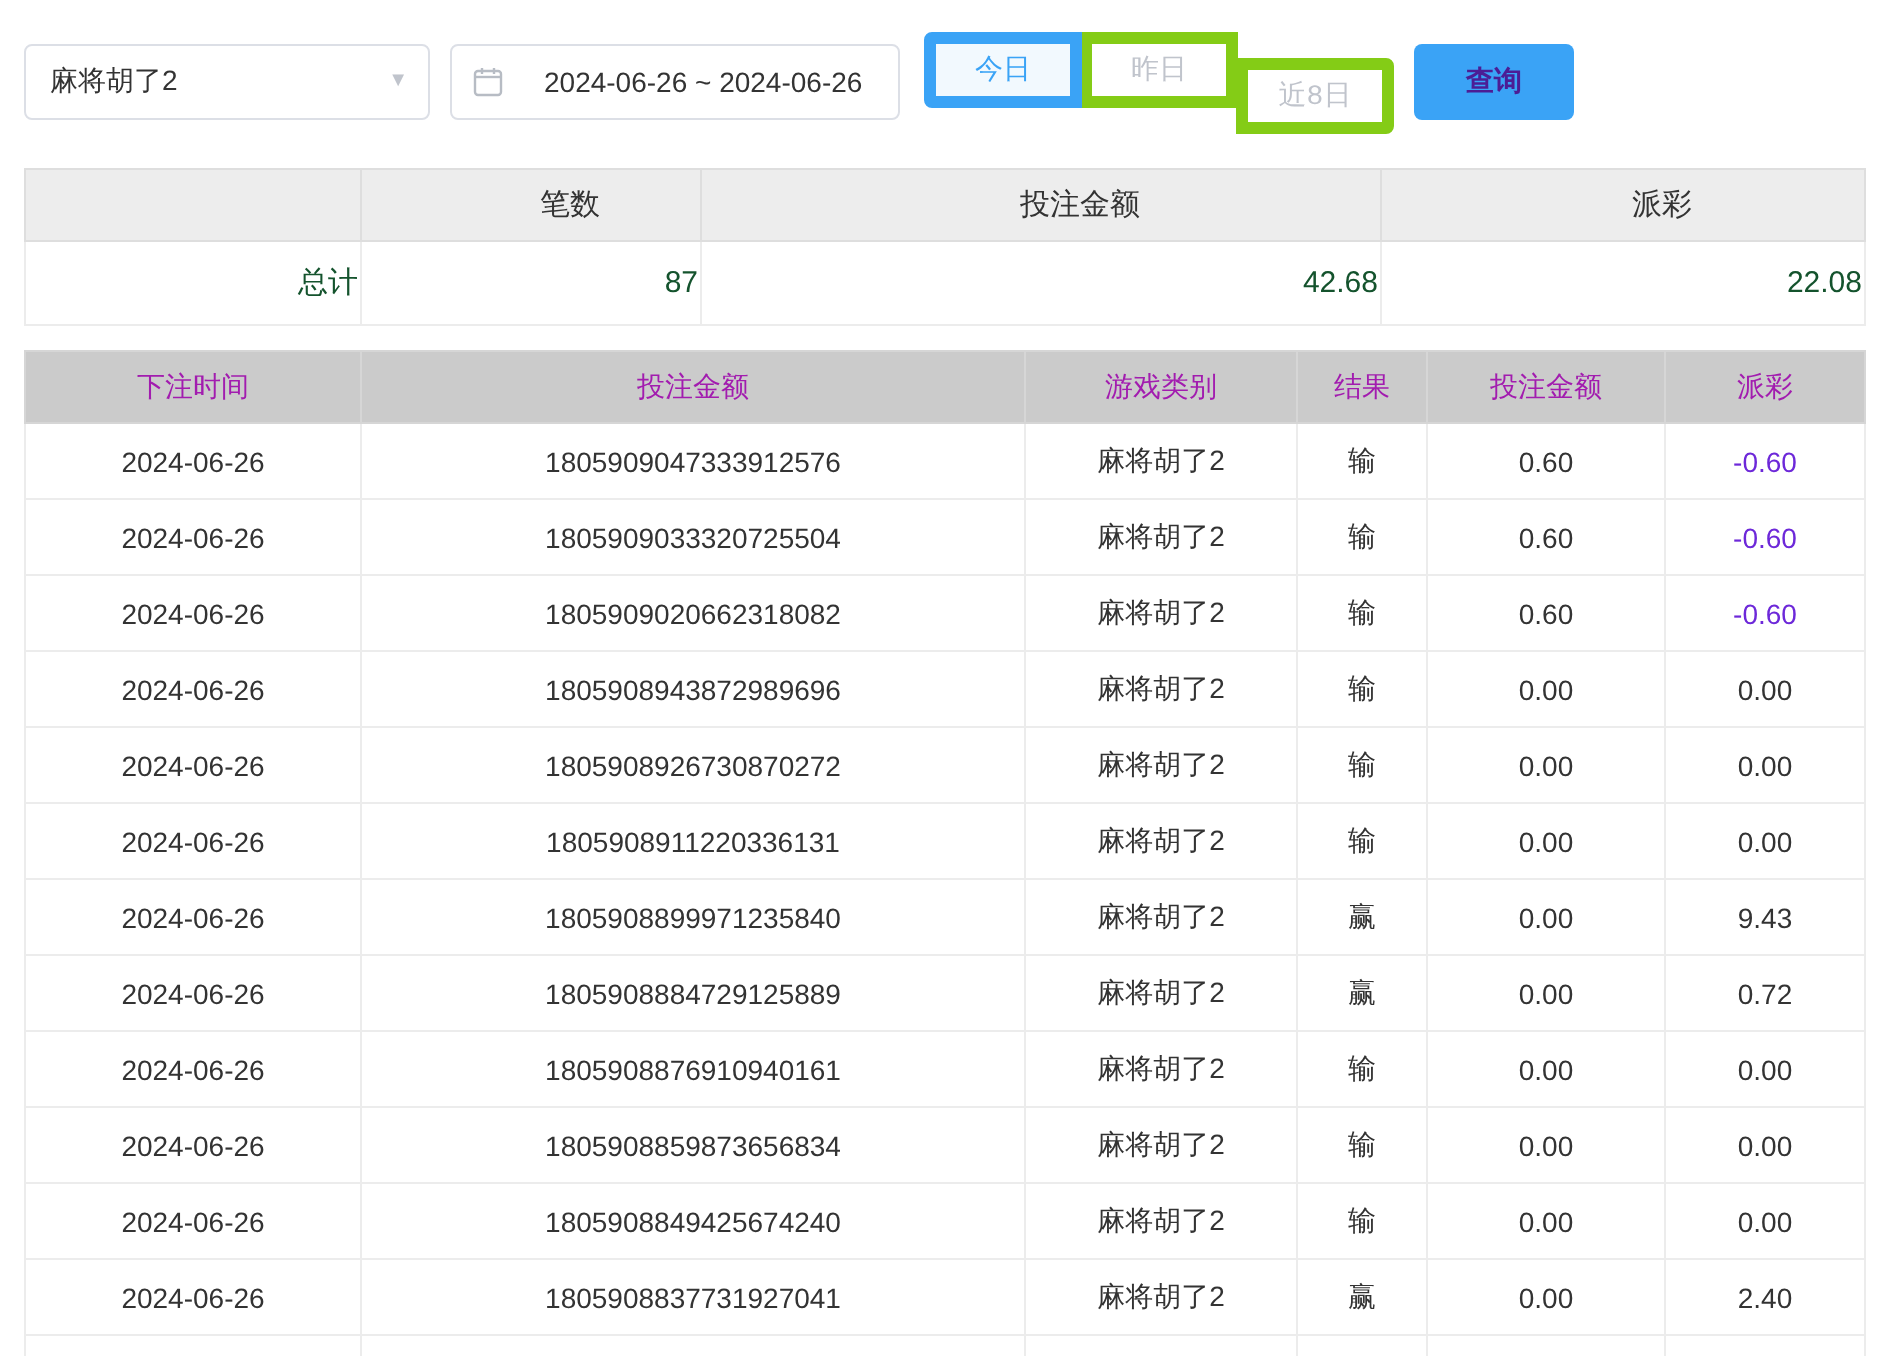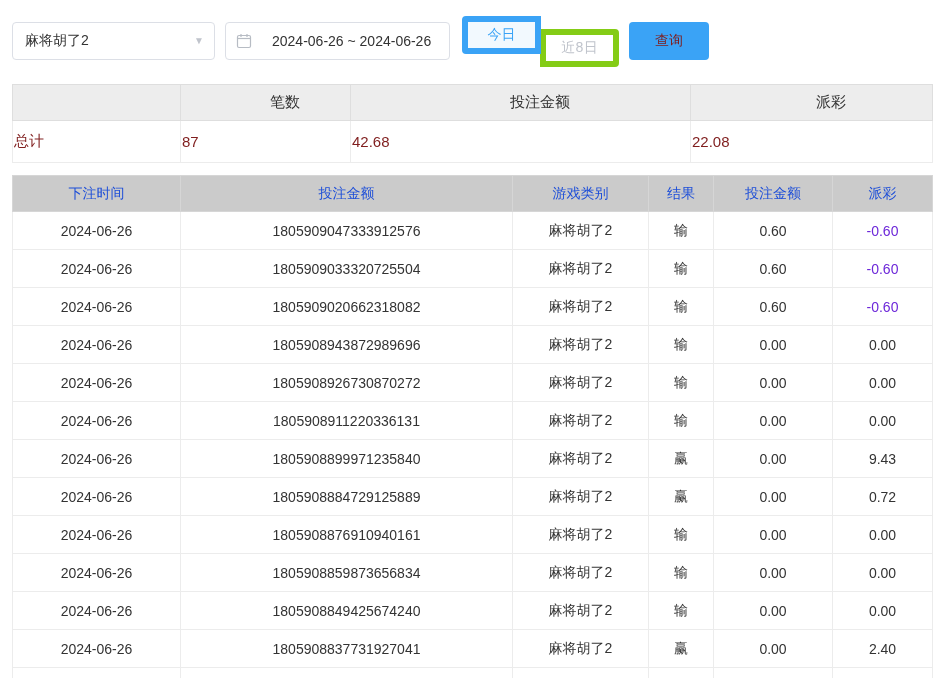--- a/index.html
+++ b/index.html
@@ -34,41 +34,41 @@
     font-size:14px; color:#c0c4cc; cursor:pointer; margin-left:-1px;
     font-family:Liberation Mono, monospace; padding:0;
   }
   .btn-group button:first-child { margin-left:0; border-radius:4px 0 0 4px; }
   .btn-group button:last-child { border-radius:0 4px 4px 0;margin-top:13px; }
   .btn-group button.active {
     color:#3aa3f6; border-color:#3aa3f6; background:#f2f9fe; position:relative; z-index:1;
   }
 
   .query {
-    margin-left:10px; width:80px; height:38px; background:#3aa3f6; color:#7f1d1d;
-    border:none; border-radius:4px; font-size:14px; cursor:pointer; font-family:inherit;
+    margin-left:10px; width:80px; height:38px; background:#3aa3f6; color:#4c1d95;
+    border:none; border-radius:4px; font-size:14px; cursor:pointer; font-family:inherit;font-weight:bold;
   }
 
   
   table { border-collapse:collapse; table-layout:fixed; }
   .summary { margin:24px 12px 0; width:920px; font-size:15px; }
   .summary th {
     background:#ededed; height:36px; font-weight:400; color:#333;
     border:1px solid #dedede; text-align:center;padding-left:40px;
   }
   .summary td {
-    background:#fff; height:42px; text-align:left; color:#7f1d1d;
+    background:#fff; height:42px; text-align:right; color:#14532d;
     border:1px solid #ececec;
     margin-left:48px;
   }
 
   
   .records { margin:12px 12px 0; width:920px; font-size:14px; }
   .records thead th {
-    background:#cbcbcb; color:#1d4ed8; height:36px; font-weight:400;
+    background:#cbcbcb; color:#a21caf; height:36px; font-weight:400;
     border:1px solid #d6d6d6; text-align:center;
   }
   .records tbody td {
     background:#fff; height:38px; text-align:center; color:#333;
     border:1px solid #ececec;
   }
   .records tbody td.neg { color:#6d28d9; }
 </style>
 </head>
 <body>
@@ -89,20 +89,21 @@
           <line x1="1.5" y1="5.5" x2="14.5" y2="5.5" stroke="#b7bcc4" stroke-width="1.2"></line>
           <line x1="5" y1="1" x2="5" y2="4" stroke="#b7bcc4" stroke-width="1.2"></line>
           <line x1="11" y1="1" x2="11" y2="4" stroke="#b7bcc4" stroke-width="1.2"></line>
         </svg>
       </span>
       <span>2024-06-26 ~ 2024-06-26</span>
     </div>
 
     <div class="btn-group">
       <button class="active">今日</button>
+      <button>昨日</button>
       <button>近8日</button>
     </div>
 
     <button class="query">查询</button>
   </div>
 
   <table class="summary">
     <colgroup>
       <col style="width:168px">
         <col style="width:170px">

